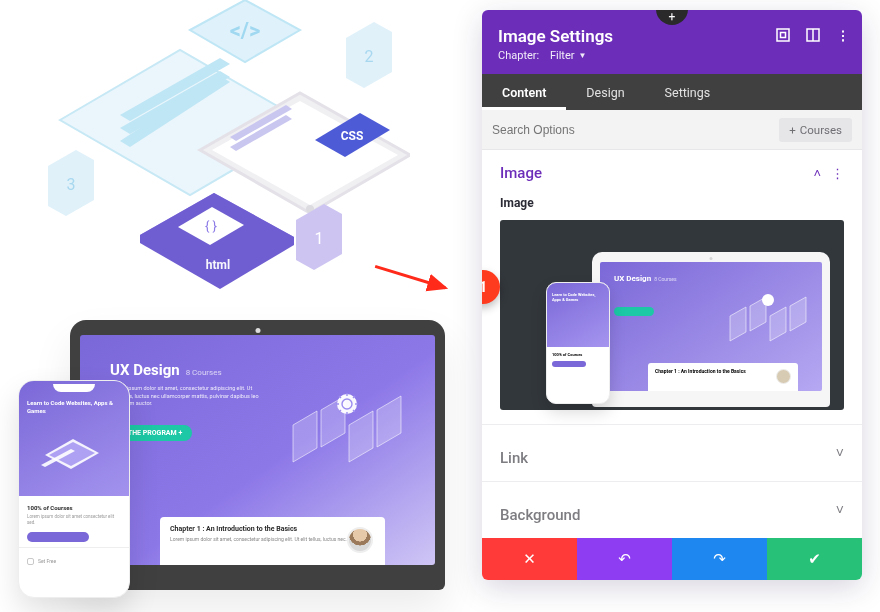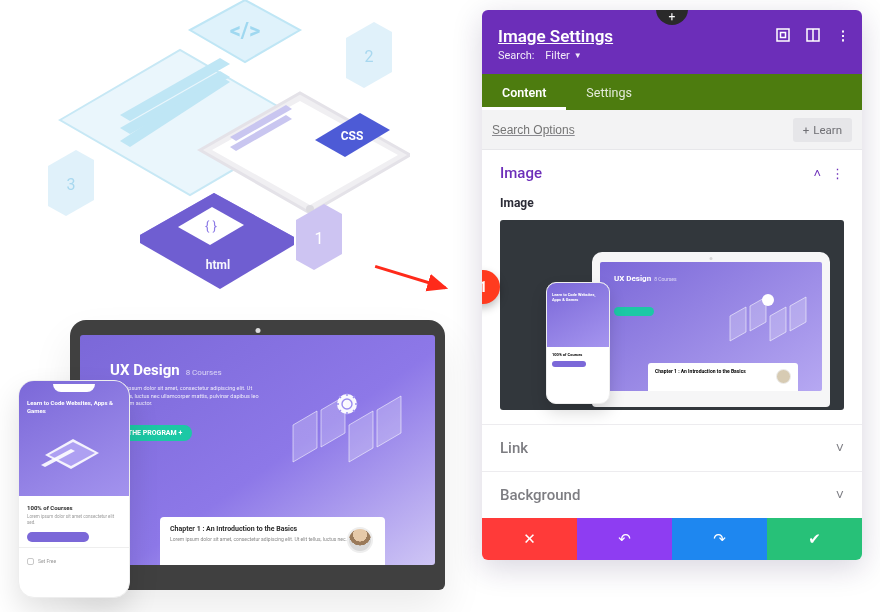--- a/index.html
+++ b/index.html
@@ -43,39 +43,39 @@
     .check-row { margin-top: 10px; display: flex; align-items: center; gap: 4px; }
     .check-row .box { width: 7px; height: 7px; border-radius: 2px; border: 1px solid #c9c9c9; }
     .check-row .lbl { font-size: 5px; color: #9a9a9a; }
     .divider { height: 1px; background: #eee; margin: 5px -8px 0; }
 
     
     .panel { position: absolute; right: 18px; top: 10px; width: 380px; background: #fff; border-radius: 6px; box-shadow: 0 8px 30px rgba(40,20,80,.18); overflow: hidden; }
     .panel-add { position: absolute; top: -1px; left: 50%; transform: translateX(-50%); width: 32px; height: 16px; background: #2a2a2a; border-radius: 0 0 16px 16px; color: #fff; display: flex; align-items: center; justify-content: center; font-size: 12px; z-index: 3; }
 
     .panel-header { background: #6c2eb9; color: #fff; padding: 16px 16px 12px; position: relative; }
-    .panel-title { font-size: 17px; font-weight: 600; text-decoration: underline; }
+    .panel-title { font-size: 17px; font-weight: 600; }
     .panel-preset { font-size: 11px; opacity: .9; margin-top: 3px; display: flex; align-items: center; gap: 4px; }
     .panel-preset .chev { font-size: 8px; }
     .header-actions { position: absolute; right: 12px; top: 18px; display: flex; gap: 16px; align-items: center; }
     .header-actions span { width: 14px; height: 14px; display: flex; align-items: center; justify-content: center; font-size: 13px; cursor: pointer; }
 
-    .tabs { background: #4d7c0f; display: flex; }
+    .tabs { background: #404040; display: flex; }
     .tab { padding: 11px 20px 10px; font-size: 12.5px; color: rgba(255,255,255,.85); cursor: pointer; }
     .tab.active { color: #fff; font-weight: 600; position: relative; }
     .tab.active::after { content: ""; position: absolute; left: 0; right: 0; bottom: 0; height: 3px; background: #fff; }
 
     .searchbar { background: #f3f3f4; display: flex; align-items: center; padding: 0 10px; height: 40px; border-bottom: 1px solid #e7e7ea; }
-    .search-input { flex: 1; border: none; background: transparent; font-size: 12px; color: #8b8b91; outline: none; text-decoration: underline; }
+    .search-input { flex: 1; border: none; background: transparent; font-size: 12px; color: #8b8b91; outline: none; }
     .filter-btn { background: #e6e6e9; color: #6f6f74; font-size: 11.5px; padding: 5px 10px; border-radius: 3px; cursor: pointer; display: flex; align-items: center; gap: 4px; }
 
     .section { padding: 14px 18px; border-bottom: 1px solid #edecef; }
     .section-header { display: flex; align-items: center; justify-content: space-between; cursor: pointer; }
     .section-title { color: #6c2eb9; font-size: 15px; font-weight: 500; }
-    .section-title.muted { color: #7d7d82; }
+    .section-title.muted { color: #7d7d82; margin-top: 10px; }
     .section-icons { display: flex; gap: 10px; align-items: center; color: #6c2eb9; font-size: 13px; }
     .collapse-chev { color: #7e7e84; font-size: 14px; }
 
     .field-label { font-size: 12px; font-weight: 700; color: #2b2b36; margin-top: 14px; }
     .image-well { margin-top: 10px; background: #32373c; border-radius: 3px; padding: 18px 10px; position: relative; min-height: 190px; }
     .well-mockup { position: absolute; left: 36px; top: 22px; width: 300px; height: 160px; }
 
     .badge-1 { position: absolute; left: -16px; top: 50%; transform: translateY(-50%); width: 34px; height: 34px; background: #ff3b1f; color: #fff; display: flex; align-items: center; justify-content: center; font-weight: 700; font-size: 15px; border-radius: 50% 50% 50% 4px; box-shadow: 0 4px 8px rgba(0,0,0,.25); }
 
     .footer-actions { display: flex; height: 42px; }
@@ -220,49 +220,50 @@
     </div>
   </div>
 </div>
 
 <div class="panel">
   <div class="panel-add">+</div>
 
   <div class="panel-header">
     <div class="panel-title">Image Settings</div>
     <div class="panel-preset">
-      <span>Search:</span>&nbsp;<span>Filter</span><span class="chev">▼</span>
+      <span>Chapter:</span>&nbsp;<span>Filter</span><span class="chev">▼</span>
     </div>
     <div class="header-actions">
       <span>
           <svg width="14" height="14" viewBox="0 0 14 14" fill="none" stroke="#fff" stroke-width="1.5">
             <rect x="1" y="1" width="12" height="12"></rect>
             <rect x="4.5" y="4.5" width="5" height="5"></rect>
           </svg>
         </span>
       <span>
           <svg width="14" height="14" viewBox="0 0 14 14" fill="none" stroke="#fff" stroke-width="1.5">
             <rect x="1" y="1" width="12" height="12"></rect>
             <line x1="7" y1="1" x2="7" y2="13"></line>
           </svg>
         </span>
       <span style="font-weight:700">⋮</span>
     </div>
   </div>
 
   <div class="tabs">
     <div class="tab active">Content</div>
+    <div class="tab">Design</div>
     <div class="tab">Settings</div>
   </div>
 
   <div class="searchbar">
     <input class="search-input" placeholder="Search Options" style="">
     <div class="filter-btn">
         <span>+</span>
-        <span>Learn</span>
+        <span>Courses</span>
       </div>
   </div>
 
   <div class="section" style="position:relative">
     <div class="section-header">
       <div class="section-title">Image</div>
       <div class="section-icons">
         <span>˄</span>
         <span style="color:#6c2eb9">⋮</span>
       </div>

